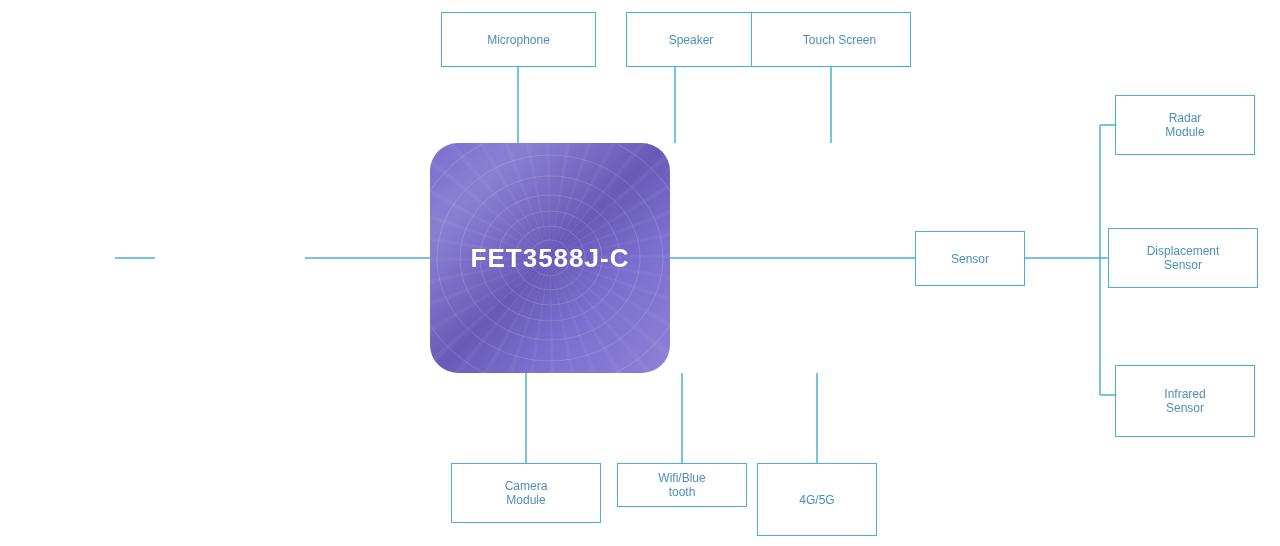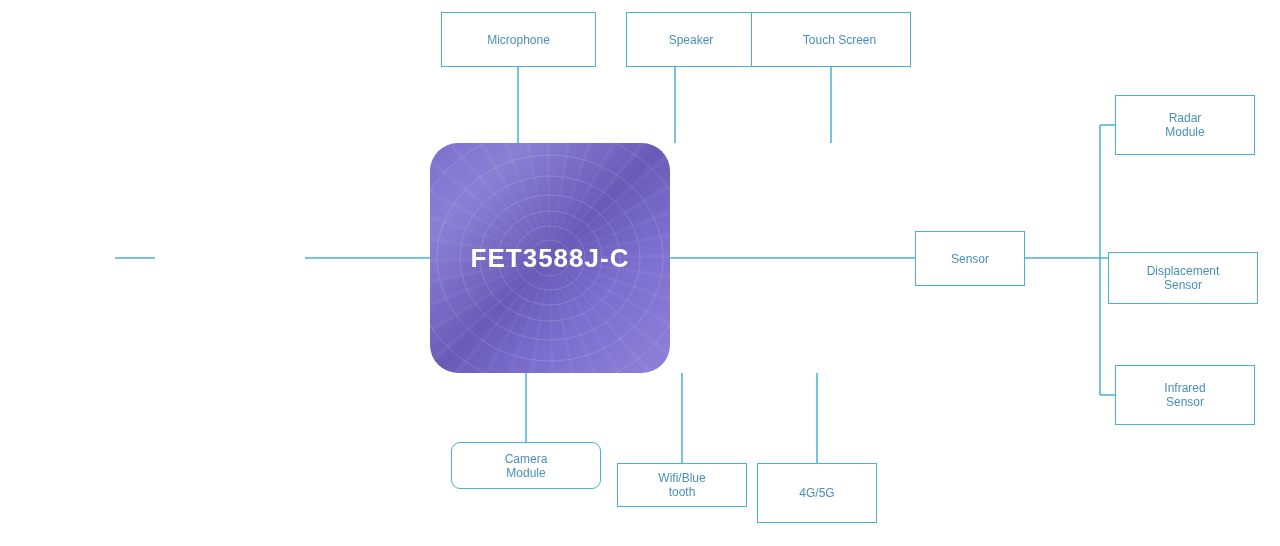--- a/index.html
+++ b/index.html
@@ -147,42 +147,42 @@
   <div class="comp-box" style="left:441px; top:12px; width:155px; height:55px;">
     <span>Microphone</span>
   </div>
   <div class="comp-box" style="left:610px; top:12px; width:130px; height:55px;margin-left:16px;">
     <span>Speaker</span>
   </div>
   <div class="comp-box" style="left:751px; top:12px; width:160px; height:55px;padding-left:27px;">
     <span>Touch Screen</span>
   </div>
 
-  <div class="comp-box" style="left:451px; top:442px; width:150px; height:47px; white-space:pre-line;border-radius:9px;">
+  <div class="comp-box" style="left:451px; top:463px; width:150px; height:60px; white-space:pre-line;">
     <span style="white-space:pre-line;">Camera
 Module</span>
   </div>
   <div class="comp-box" style="left:617px; top:463px; width:130px; height:44px; white-space:pre-line;">
     <span style="white-space:pre-line;">Wifi/Blue
 tooth</span>
   </div>
-  <div class="comp-box" style="left:757px; top:463px; width:120px; height:60px;">
+  <div class="comp-box" style="left:757px; top:463px; width:120px; height:73px;">
     <span>4G/5G</span>
   </div>
 
 
   <div class="comp-box" style="left:915px; top:231px; width:110px; height:55px;">
     <span>Sensor</span>
   </div>
   <div class="comp-box" style="left:1115px; top:95px; width:140px; height:60px; white-space:pre-line;">
     <span style="white-space:pre-line;">Radar
 Module</span>
   </div>
-  <div class="comp-box" style="left:1108px; top:228px; width:150px; height:52px; white-space:pre-line;margin-top:24px;">
+  <div class="comp-box" style="left:1108px; top:228px; width:150px; height:60px; white-space:pre-line;">
     <span style="white-space:pre-line;">Displacement
 Sensor</span>
   </div>
-  <div class="comp-box" style="left:1115px; top:365px; width:140px; height:60px; white-space:pre-line;">
+  <div class="comp-box" style="left:1115px; top:365px; width:140px; height:72px; white-space:pre-line;">
     <span style="white-space:pre-line;">Infrared
 Sensor</span>
   </div>
 
 </div>
 
 </body></html>

